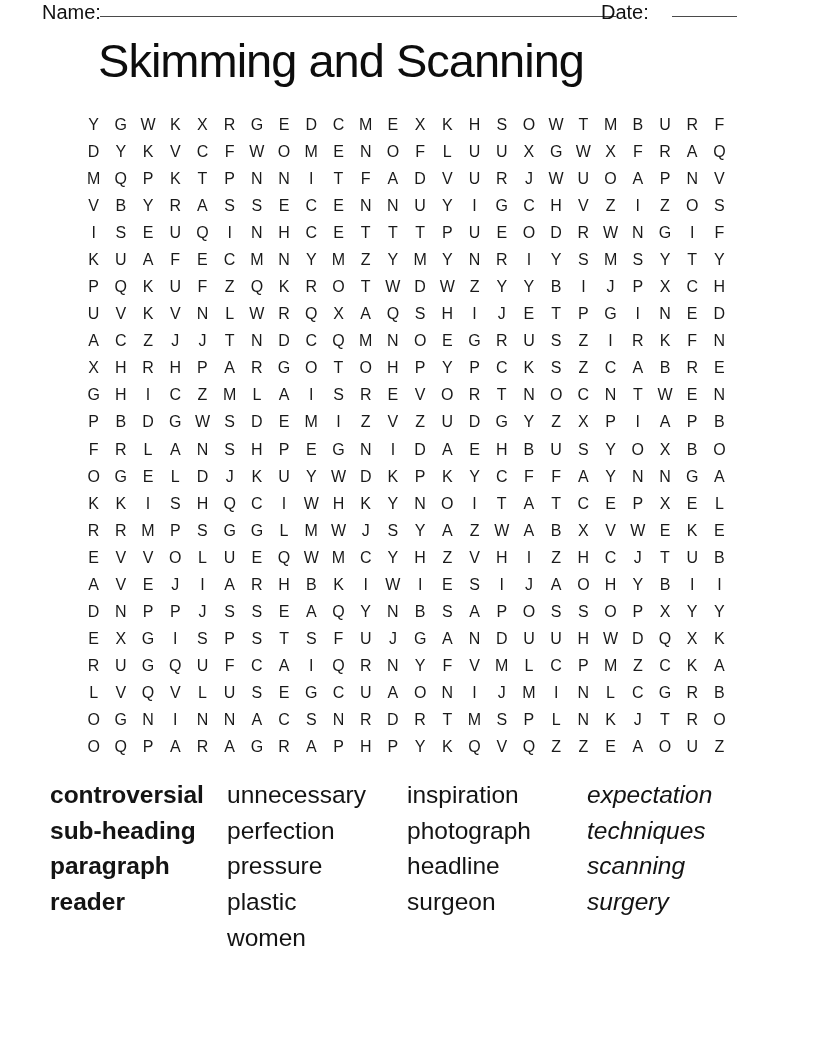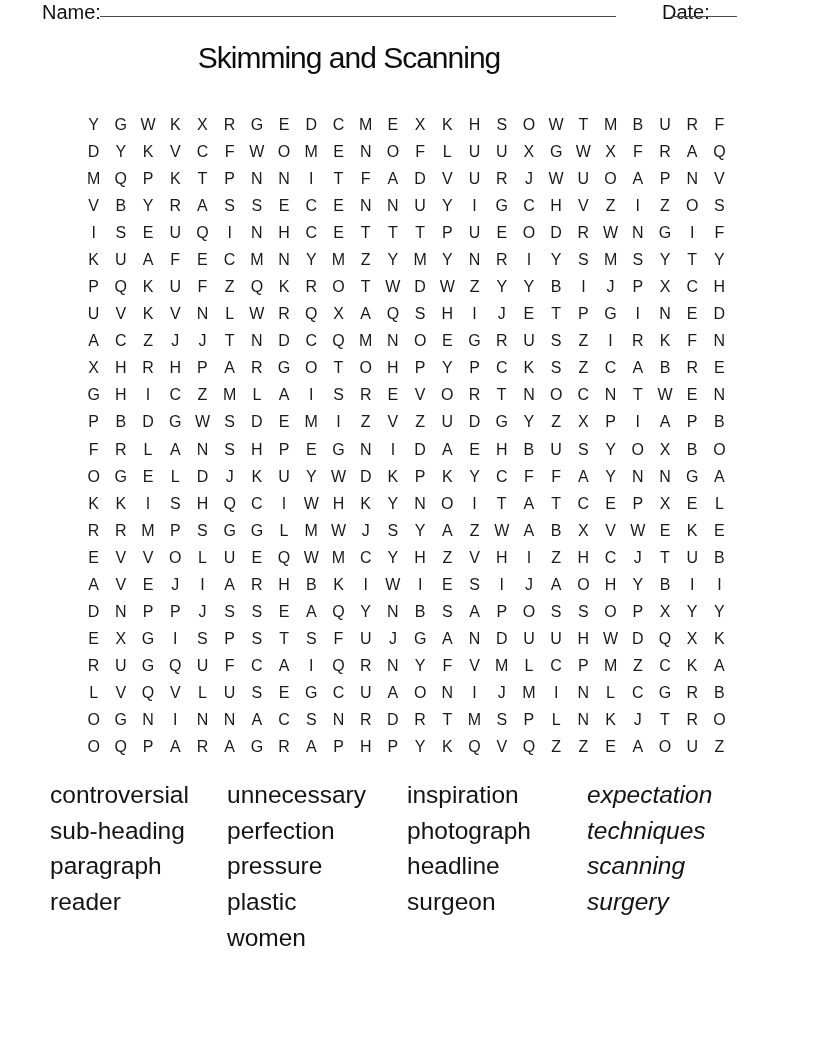--- a/index.html
+++ b/index.html
@@ -14,33 +14,33 @@
     font-family:"Liberation Sans", sans-serif;
     position:relative;
     overflow:hidden;
   }
   .header{position:absolute;top:0;left:0;width:816px;height:22px;}
   .hdr-label{
     position:absolute;top:1px;
     font-size:20px;color:#111;
   }
   .name-label{left:42px;}
-  .date-label{left:662px;text-align:right;}
+  .date-label{left:601px;text-align:right;}
   .blank-line{
     position:absolute;
     border-bottom:1.5px solid var(--line);
     height:15px;top:1px;
   }
   .name-line{left:100px;width:516px;}
   .date-line{left:672px;width:65px;}
 
   .title{
     position:absolute;top:33px;left:0;width:682px;
-    margin:8px;text-align:center;
-    font-size:30px;font-weight:500;letter-spacing:-1px;
+    margin:0;text-align:center;
+    font-size:47px;font-weight:500;letter-spacing:-1px;
     color:#0d0d0d;
   }
 
   .grid{
     position:absolute;
     left:80px;top:111px;
     width:653px;height:650px;
     display:grid;
     grid-template-columns:repeat(24,1fr);
     grid-template-rows:repeat(24,1fr);
@@ -49,21 +49,21 @@
     display:flex;align-items:center;justify-content:center;
     font-size:16px;
     color:var(--ink);
   }
 
   .words{
     position:absolute;top:777px;left:0;width:816px;height:200px;
     font-size:24.5px;color:#141414;
   }
   .word-col{position:absolute;top:0;}
-  .word-col-1{left:50px;}
+  .word-col-1{left:50px;font-weight:bold;}
   .word-col-2{left:227px;}
   .word-col-3{left:407px;}
   .word-col-4{left:587px;font-style:italic;}
   .word{line-height:35.7px;white-space:nowrap;}
 </style>
 </head>
 <body>
 
 <div class="header">
   <span class="hdr-label name-label">Name:</span>

